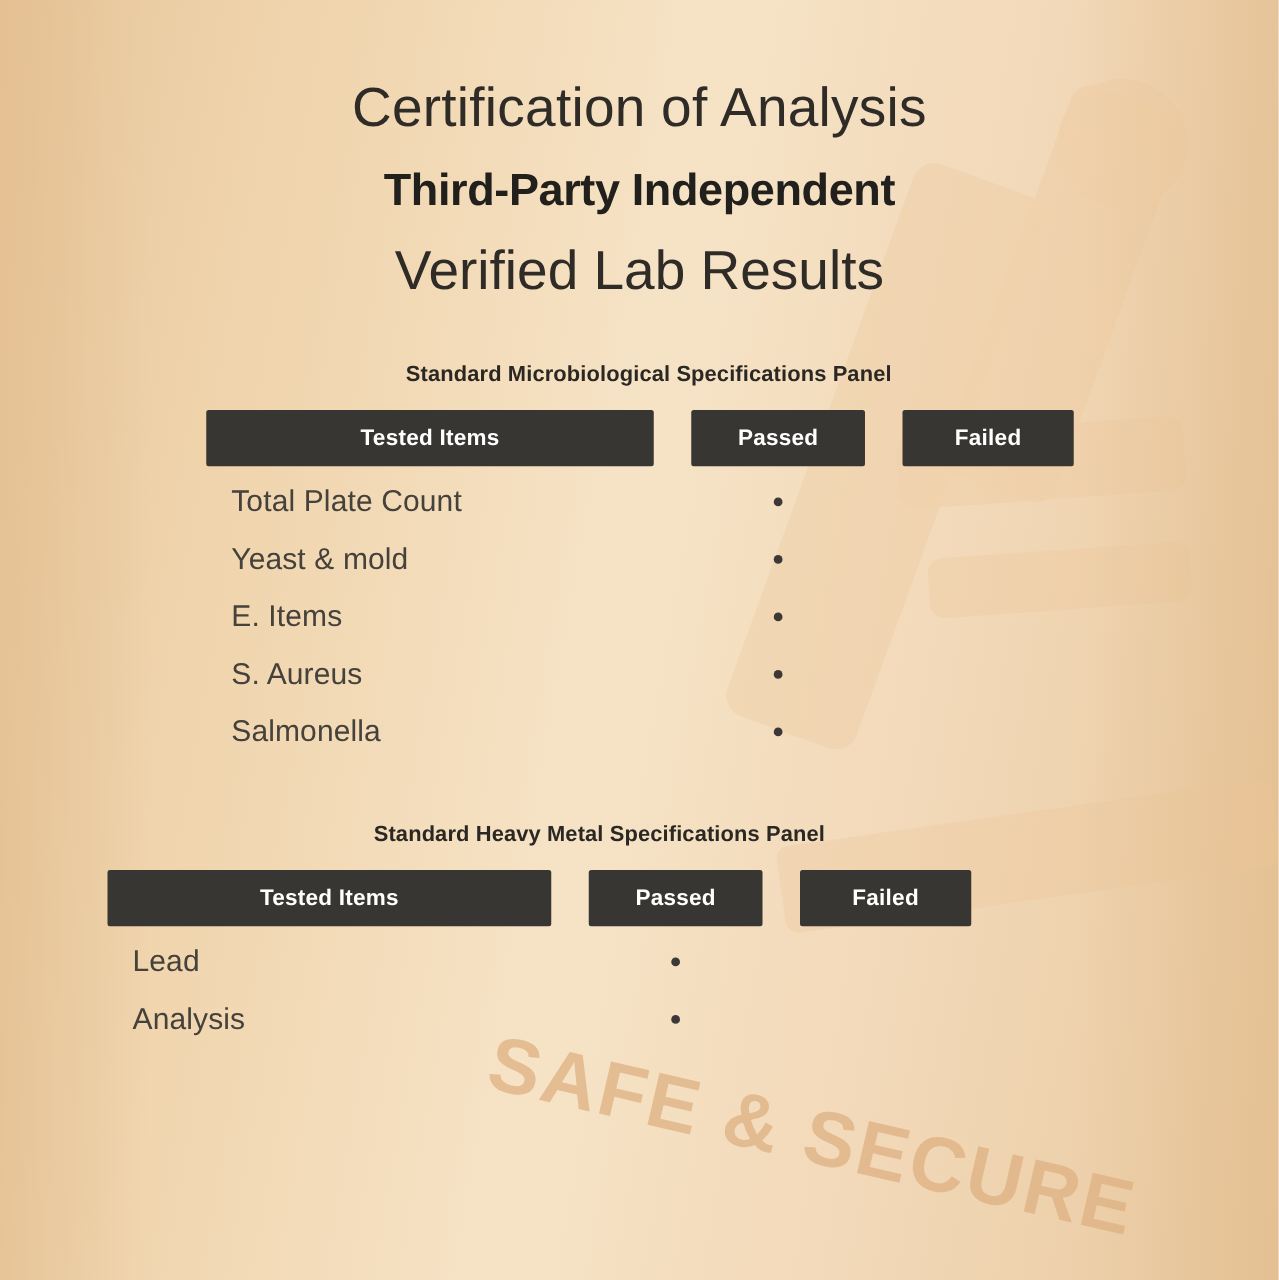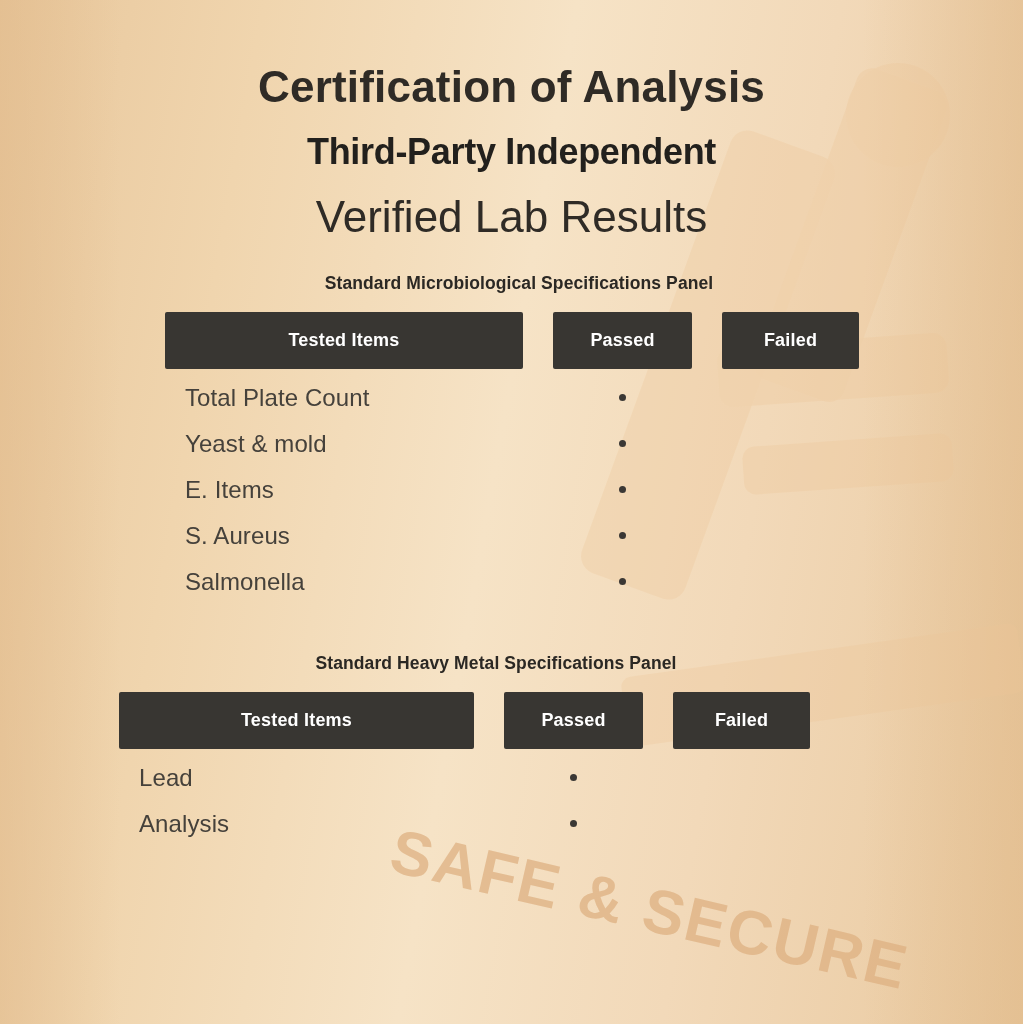--- a/index.html
+++ b/index.html
@@ -61,21 +61,21 @@
     z-index: 3;
     padding: 0;
   }
 
   .titles {
     text-align: center;
     padding-top: 62px;
   }
   .title-1 {
     font-size: 44px;
-    font-weight: 700;
+    font-weight: 400;
     color: #2f2b26;
     letter-spacing: 0.2px;
     line-height: 1.15;
   }
   .title-2 {
     font-size: 36px;
     font-weight: 700;
     color: #22201d;
     margin-top: 18px;
     letter-spacing: -0.3px;
@@ -83,21 +83,21 @@
   }
   .title-3 {
     font-size: 44px;
     font-weight: 400;
     color: #2f2b26;
     margin-top: 20px;
     line-height: 1.15;
   }
 
   .panel {
-    margin-top: 30px;
+    margin-top: 46px;
     padding: 0 150px 0 165px;
   }
   .panel.second { margin-top: 48px; }
 
   .panel-caption {
     text-align: center;
     font-size: 17.5px;
     font-weight: 700;
     color: #2b2824;
     margin-bottom: 18px;
@@ -107,21 +107,21 @@
   .header-row {
     display: flex;
     align-items: stretch;
     gap: 30px;
   }
   .hdr {
     background: #383632;
     color: #ffffff;
     font-weight: 700;
     font-size: 18px;
-    height: 57px;
+    height: 45px;
     display: flex;
     align-items: center;
     justify-content: center;
     border-radius: 2px;
     letter-spacing: 0.2px;
   }
   .hdr.items { flex: 0 0 358px; }
   .hdr.passed { flex: 0 0 139px; }
   .hdr.failed { flex: 0 0 137px; }
 
@@ -152,21 +152,21 @@
     width: 7px;
     height: 7px;
     border-radius: 50%;
     background: #3b3835;
     display: inline-block;
   }
   .dot.hidden { visibility: hidden; }
 
   .panel.second .cell-name,
   .panel.second .hdr.items { flex-basis: 355px; }
-  .panel.second { padding-left: 119px; }
+  .panel.second { padding-left: 86px; }
 </style>
 </head>
 <body>
 
 <div class="poster">
 
   <div class="band b1"></div>
   <div class="band b2"></div>
 
   <div class="watermark">

